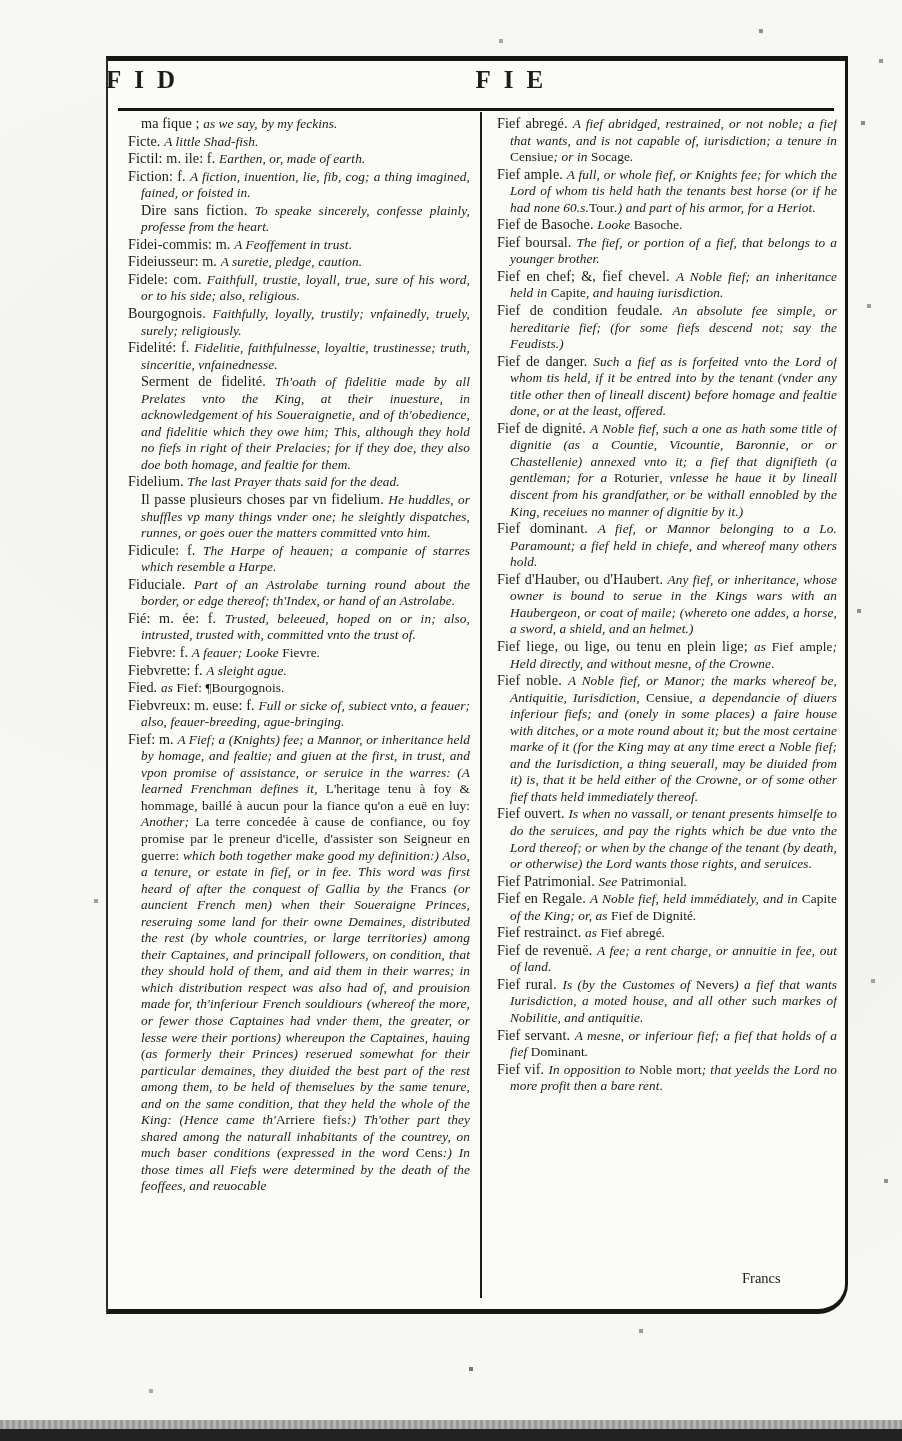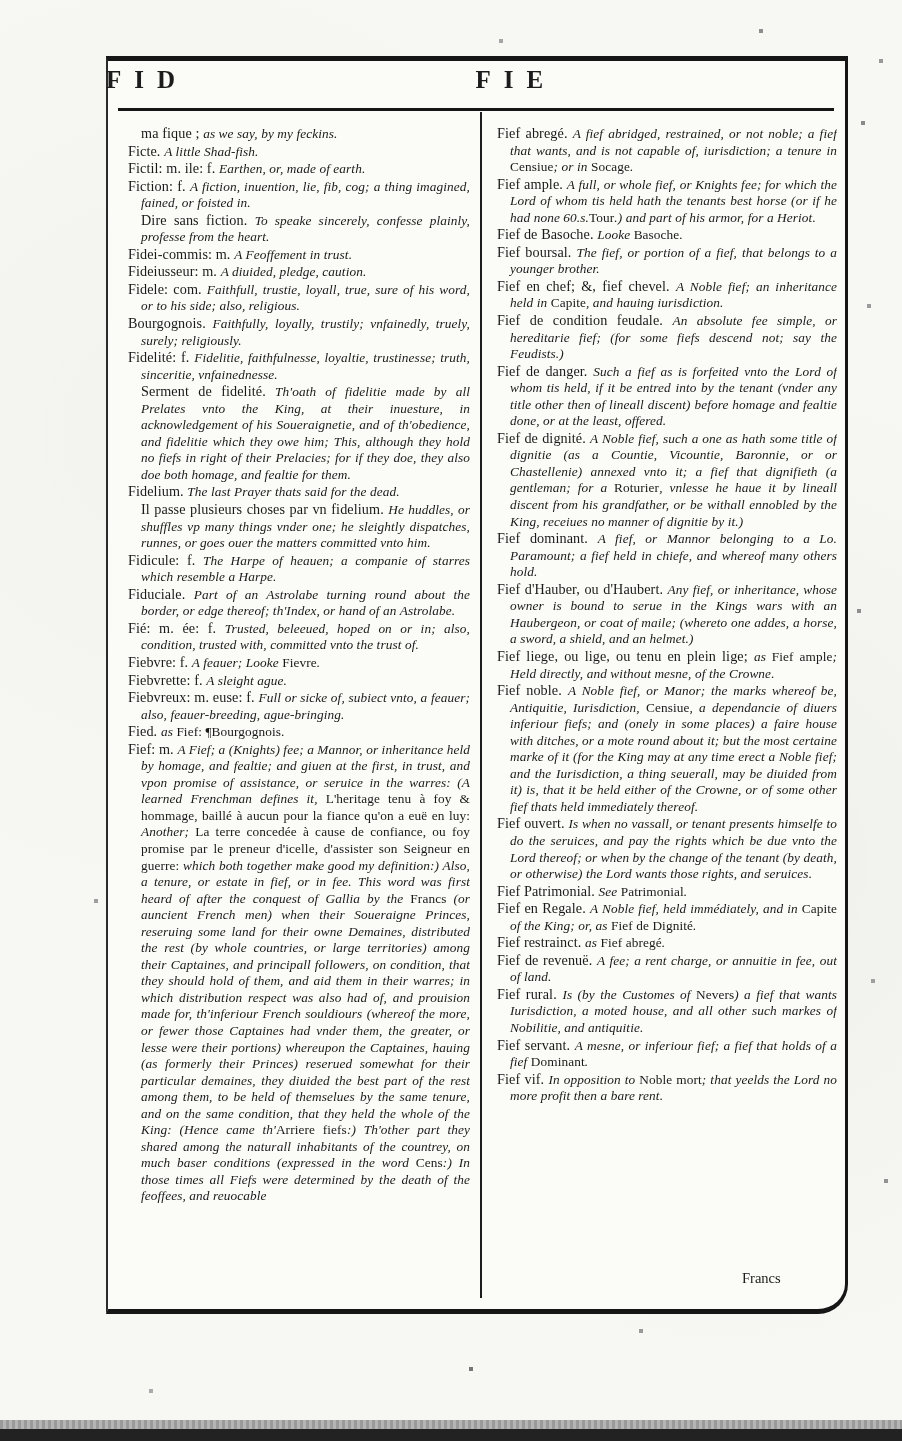--- a/index.html
+++ b/index.html
@@ -35,21 +35,21 @@
   }
   .header-rule{
     position:absolute;left:118px;top:108px;width:716px;height:3px;
     background:#161616;
   }
   .divider{
     position:absolute;left:480px;top:112px;width:2px;height:1186px;
     background:#1c1c1c;
   }
   .col{
-    position:absolute;top:125px;height:1180px;overflow:hidden;
+    position:absolute;top:115px;height:1180px;overflow:hidden;
     text-align:justify;
     font-size:13.3px;line-height:16.55px;
     letter-spacing:0.1px;
   }
   .col.left{left:128px;width:342px;}
   .col.right{left:497px;width:340px;}
   p.entry{margin:0;padding-left:13px;text-indent:-13px;}
   p.entry.sub, p.entry.cont{text-indent:0;}
   .head{font-style:normal;font-size:14.2px;}
   .def{font-style:italic;}
@@ -97,34 +97,34 @@
 <div class="header-rule"></div>
 <div class="divider"></div>
 
 <div class="col left" id="col-left">
     <p class="entry cont"><span class="head">ma fique ; </span><span class="def">as we say, by my feckins.</span></p>
     <p class="entry main"><span class="head">Ficte. </span><span class="def">A little Shad-fish.</span></p>
     <p class="entry main"><span class="head">Fictil: m. ile: f. </span><span class="def">Earthen, or, made of earth.</span></p>
     <p class="entry main"><span class="head">Fiction: f. </span><span class="def">A fiction, inuention, lie, fib, cog; a thing imagined, fained, or foisted in.</span></p>
     <p class="entry sub"><span class="head">Dire sans fiction. </span><span class="def">To speake sincerely, confesse plainly, professe from the heart.</span></p>
     <p class="entry main"><span class="head">Fidei-commis: m. </span><span class="def">A Feoffement in trust.</span></p>
-    <p class="entry main"><span class="head">Fideiusseur: m. </span><span class="def">A diuided, pledge, caution.</span></p>
+    <p class="entry main"><span class="head">Fideiusseur: m. </span><span class="def">A suretie, pledge, caution.</span></p>
     <p class="entry main"><span class="head">Fidele: com. </span><span class="def">Faithfull, trustie, loyall, true, sure of his word, or to his side; also, religious.</span></p>
     <p class="entry main"><span class="head">Bourgognois. </span><span class="def">Faithfully, loyally, trustily; vnfainedly, truely, surely; religiously.</span></p>
     <p class="entry main"><span class="head">Fidelité: f. </span><span class="def">Fidelitie, faithfulnesse, loyaltie, trustinesse; truth, sinceritie, vnfainednesse.</span></p>
     <p class="entry sub"><span class="head">Serment de fidelité. </span><span class="def">Th'oath of fidelitie made by all Prelates vnto the King, at their inuesture, in acknowledgement of his Soueraignetie, and of th'obedience, and fidelitie which they owe him; This, although they hold no fiefs in right of their Prelacies; for if they doe, they also doe both homage, and fealtie for them.</span></p>
     <p class="entry main"><span class="head">Fidelium. </span><span class="def">The last Prayer thats said for the dead.</span></p>
     <p class="entry sub"><span class="head">Il passe plusieurs choses par vn fidelium. </span><span class="def">He huddles, or shuffles vp many things vnder one; he sleightly dispatches, runnes, or goes ouer the matters committed vnto him.</span></p>
     <p class="entry main"><span class="head">Fidicule: f. </span><span class="def">The Harpe of heauen; a companie of starres which resemble a Harpe.</span></p>
     <p class="entry main"><span class="head">Fiduciale. </span><span class="def">Part of an Astrolabe turning round about the border, or edge thereof; th'Index, or hand of an Astrolabe.</span></p>
-    <p class="entry main"><span class="head">Fié: m. ée: f. </span><span class="def">Trusted, beleeued, hoped on or in; also, condition, trusted with, committed vnto the trust of.</span></p>
+    <p class="entry main"><span class="head">Fié: m. ée: f. </span><span class="def">Trusted, beleeued, hoped on or in; also, intrusted, trusted with, committed vnto the trust of.</span></p>
     <p class="entry main"><span class="head">Fiebvre: f. </span><span class="def">A feauer; Looke <span class="rom">Fievre</span>.</span></p>
     <p class="entry main"><span class="head">Fiebvrette: f. </span><span class="def">A sleight ague.</span></p>
+    <p class="entry main"><span class="head">Fied. </span><span class="def">as <span class="rom">Fief: ¶Bourgognois.</span></span></p>
     <p class="entry main"><span class="head">Fiebvreux: m. euse: f. </span><span class="def">Full or sicke of, subiect vnto, a feauer; also, feauer-breeding, ague-bringing.</span></p>
-    <p class="entry main"><span class="head">Fied. </span><span class="def">as <span class="rom">Fief: ¶Bourgognois.</span></span></p>
     <p class="entry main"><span class="head">Fief: m. </span><span class="def">A Fief; a (Knights) fee; a Mannor, or inheritance held by homage, and fealtie; and giuen at the first, in trust, and vpon promise of assistance, or seruice in the warres: (A learned Frenchman defines it, <span class="rom">L'heritage tenu à foy &amp; hommage, baillé à aucun pour la fiance qu'on a euë en luy:</span> Another; <span class="rom">La terre concedée à cause de confiance, ou foy promise par le preneur d'icelle, d'assister son Seigneur en guerre:</span> which both together make good my definition:) Also, a tenure, or estate in fief, or in fee. This word was first heard of after the conquest of Gallia by the <span class="rom">Francs</span> (or auncient French men) when their Soueraigne Princes, reseruing some land for their owne Demaines, distributed the rest (by whole countries, or large territories) among their Captaines, and principall followers, on condition, that they should hold of them, and aid them in their warres; in which distribution respect was also had of, and prouision made for, th'inferiour French souldiours (whereof the more, or fewer those Captaines had vnder them, the greater, or lesse were their portions) whereupon the Captaines, hauing (as formerly their Princes) reserued somewhat for their particular demaines, they diuided the best part of the rest among them, to be held of themselues by the same tenure, and on the same condition, that they held the whole of the King: (Hence came th'<span class="rom">Arriere fiefs</span>:) Th'other part they shared among the naturall inhabitants of the countrey, on much baser conditions (expressed in the word <span class="rom">Cens</span>:) In those times all Fiefs were determined by the death of the feoffees, and reuocable</span></p>
   </div>
 <div class="col right" id="col-right">
     <p class="entry main"><span class="head">Fief abregé. </span><span class="def">A fief abridged, restrained, or not noble; a fief that wants, and is not capable of, iurisdiction; a tenure in <span class="rom">Censiue</span>; or in <span class="rom">Socage</span>.</span></p>
     <p class="entry main"><span class="head">Fief ample. </span><span class="def">A full, or whole fief, or Knights fee; for which the Lord of whom tis held hath the tenants best horse (or if he had none 60.s.<span class="rom">Tour</span>.) and part of his armor, for a Heriot.</span></p>
     <p class="entry main"><span class="head">Fief de Basoche. </span><span class="def">Looke <span class="rom">Basoche</span>.</span></p>
     <p class="entry main"><span class="head">Fief boursal. </span><span class="def">The fief, or portion of a fief, that belongs to a younger brother.</span></p>
     <p class="entry main"><span class="head">Fief en chef; &amp;, fief chevel. </span><span class="def">A Noble fief; an inheritance held in <span class="rom">Capite</span>, and hauing iurisdiction.</span></p>
     <p class="entry main"><span class="head">Fief de condition feudale. </span><span class="def">An absolute fee simple, or hereditarie fief; (for some fiefs descend not; say the Feudists.)</span></p>
     <p class="entry main"><span class="head">Fief de danger. </span><span class="def">Such a fief as is forfeited vnto the Lord of whom tis held, if it be entred into by the tenant (vnder any title other then of lineall discent) before homage and fealtie done, or at the least, offered.</span></p>

